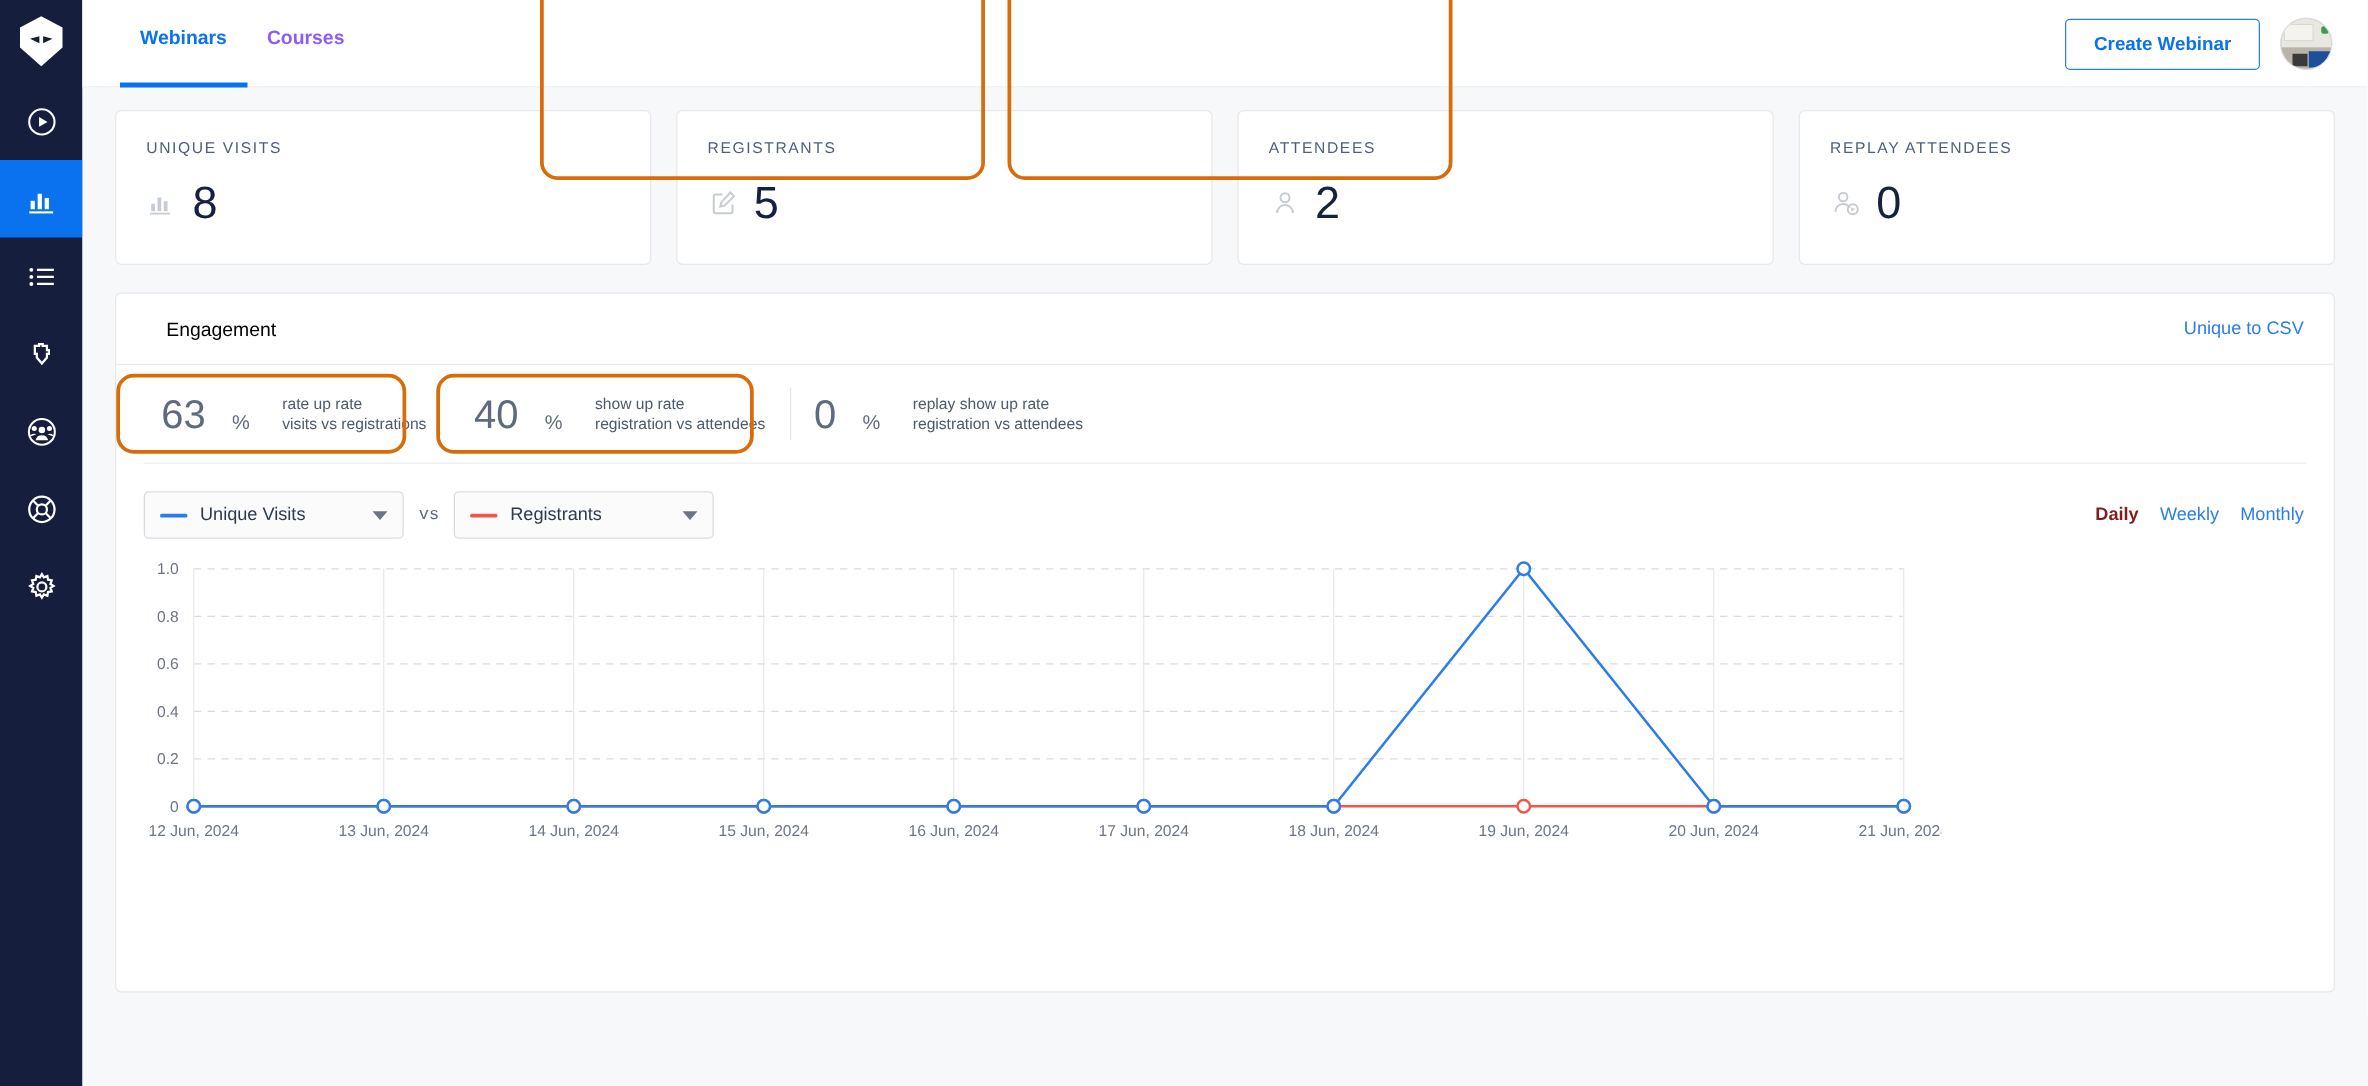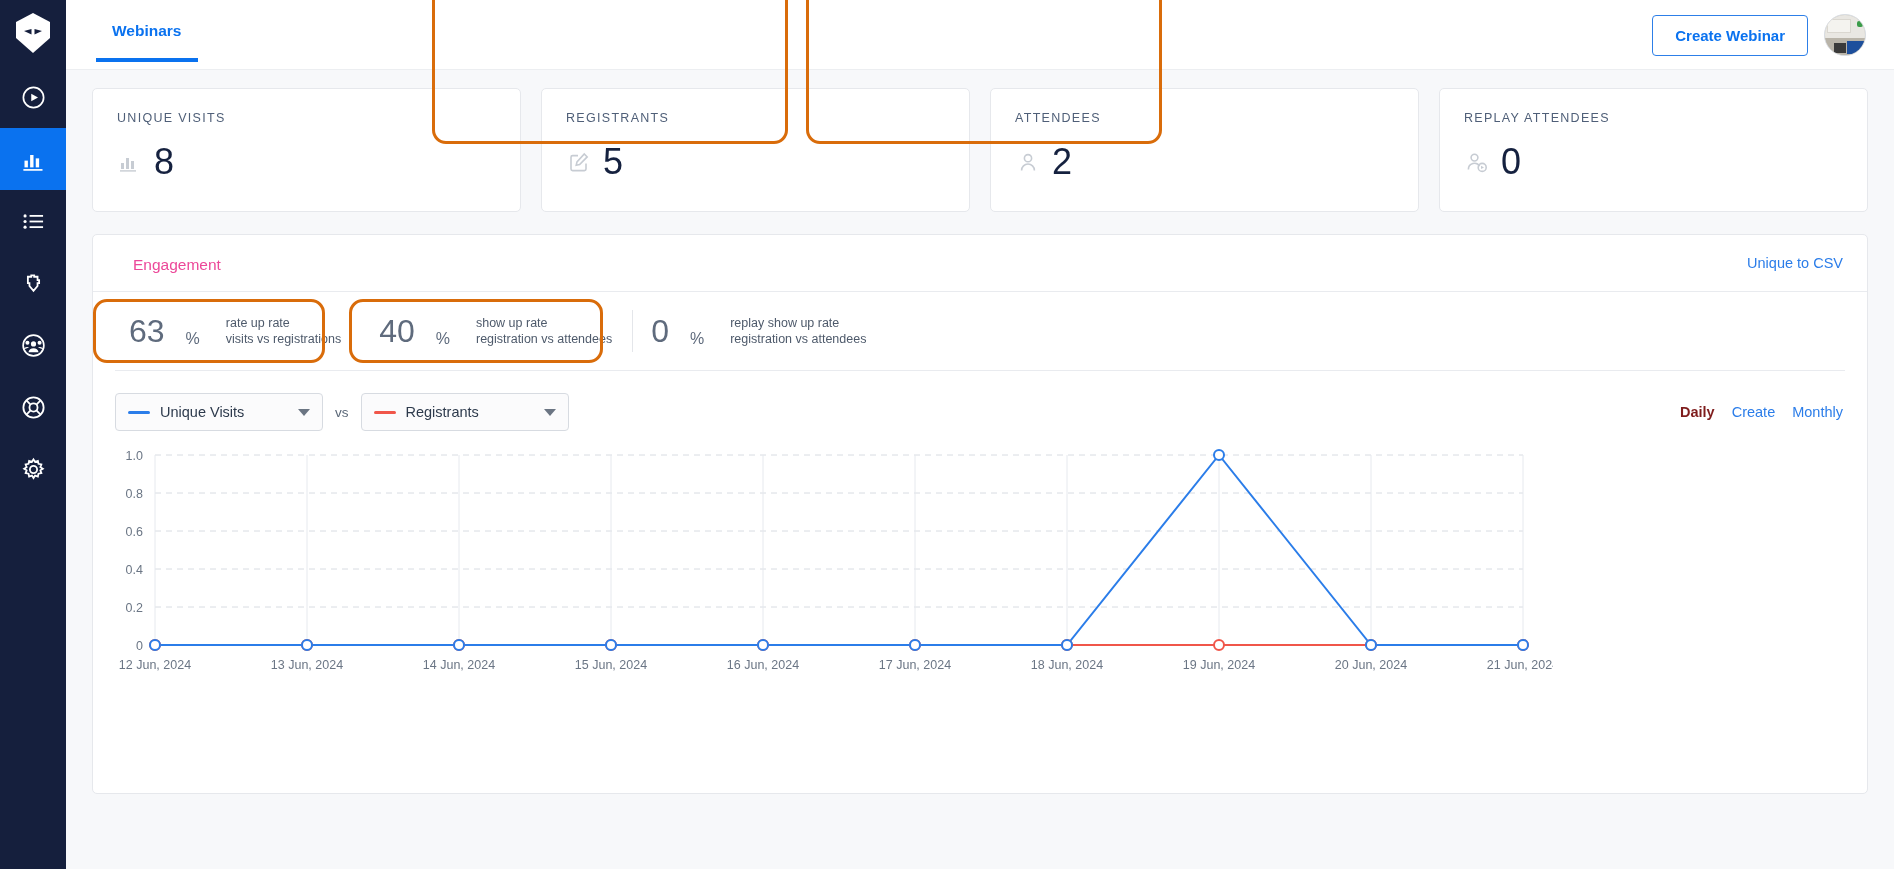--- a/index.html
+++ b/index.html
@@ -39,21 +39,21 @@
 
   
   .topbar {
     height: 70px; min-height: 70px;
     background: #ffffff;
     display: flex; align-items: flex-start;
     padding-left: 30px; padding-right: 28px;
     position: relative;
     border-bottom: 1px solid #eceef1;
   }
-  .tabs { display: flex; align-items: flex-end; height: 70px; flex-direction: column; }
+  .tabs { display: flex; align-items: flex-end; height: 70px; }
   .tab {
     font-size: 15.5px; font-weight: bold; color: #0a72ef;
     padding: 0 16px; height: 70px; line-height: 62px;
     cursor: pointer; position: relative;
   }
   .tab.inactive { color: #8b5cf6; }
   .tab.active::after {
     content: ""; position: absolute; left: 0; right: 0; bottom: 0;
     height: 4px; background: #0a72ef;
   }
@@ -119,21 +119,21 @@
   .panel-head {
     height: 56px; display: flex; align-items: center;
     padding: 0 24px 0 22px;
     position: relative;
   }
   .ptab {
     font-size: 15.5px; color: #0a72ef;
     padding: 0 18px; height: 56px; line-height: 60px;
     cursor: pointer; position: relative;
   }
-  .ptab.inactive { color: #ec4899; }
+  .ptab.inactive { color: #000000; }
   .ptab.active::after {
     content:""; position:absolute; left:0; right:0; bottom:0;
     height:3px; background:#0a72ef;
   }
   .export-link {
     margin-left: auto; font-size: 14.5px; color: #2b7de9; cursor: pointer;
   }
   .panel-divider { height:1px; background:#e9ebef; }
 
   
@@ -167,21 +167,21 @@
   }
   .swatch { width: 22px; height: 3px; border-radius: 2px; }
   .select-label { font-size: 14.5px; color: #2d3a4c; }
   .caret {
     margin-left: auto;
     width: 0; height: 0;
     border-left: 6px solid transparent;
     border-right: 6px solid transparent;
     border-top: 7px solid #6b7583;
   }
-  .vs-text { font-size: 13.5px; color: #5b6878; margin: 0 12px; }
+  .vs-text { font-size: 13.5px; color: #5b6878; margin: 0 12px; font-family: Liberation Mono, monospace; }
   .gran { margin-left: auto; display: flex; gap: 17px; }
   .gran span { font-size: 14.5px; color: #2b7de9; cursor: pointer; }
   .gran span.sel { color: #7f1d1d; font-weight: bold; }
 
   
   .chart-wrap { position: relative; margin: 16px 0 0 0; height: 240px; }
   .chart-svg { display:block; }
 </style>
 </head>
 <body>
@@ -398,21 +398,21 @@
             <span class="caret"></span>
           </div>
           <span class="vs-text">vs</span>
           <div class="select">
             <span class="swatch" style="background:#f0564a"></span>
             <span class="select-label">Registrants</span>
             <span class="caret"></span>
           </div>
           <div class="gran">
             <span class="sel">Daily</span>
-            <span>Create</span>
+            <span>Weekly</span>
             <span>Monthly</span>
           </div>
         </div>
 
         <div class="chart-wrap">
           <svg id="chart" class="chart-svg" width="1460" height="240" viewBox="0 0 1460 240">
               <text x="50" y="202.5" text-anchor="end" font-size="12.5" fill="#6b7685" font-family="&quot;Liberation Sans&quot;, sans-serif">0</text>
               <line x1="62" y1="160" x2="1430" y2="160" stroke="#d8dce2" stroke-width="1" stroke-dasharray="6 5"></line>
               <text x="50" y="164.5" text-anchor="end" font-size="12.5" fill="#6b7685" font-family="&quot;Liberation Sans&quot;, sans-serif">0.2</text>
               <line x1="62" y1="122" x2="1430" y2="122" stroke="#d8dce2" stroke-width="1" stroke-dasharray="6 5"></line>

